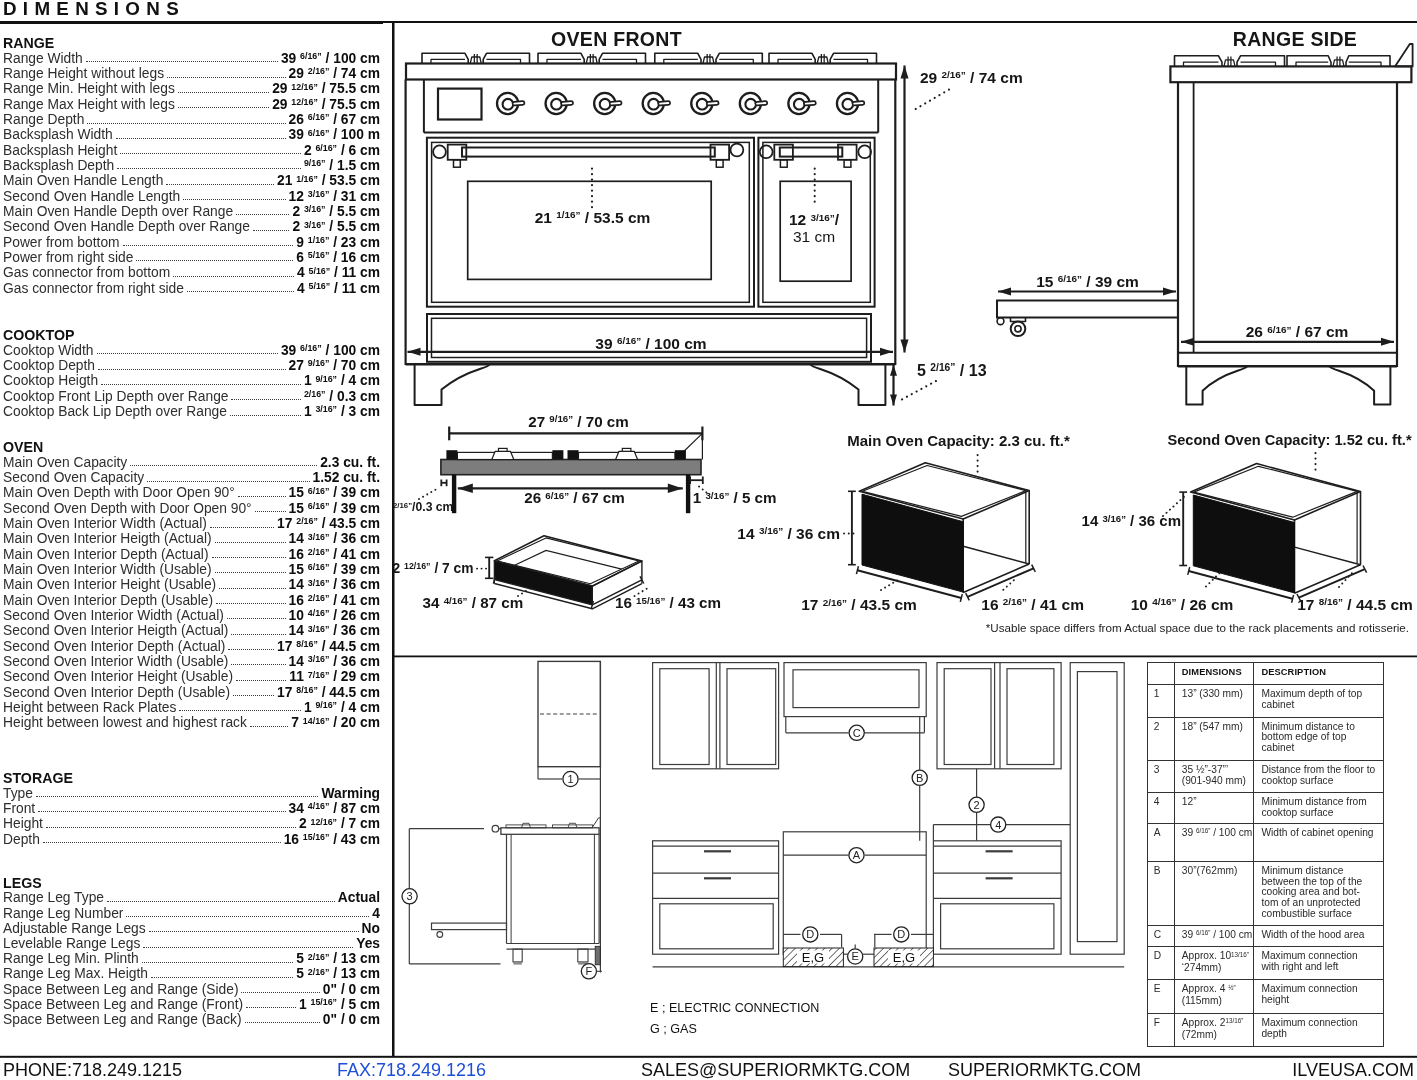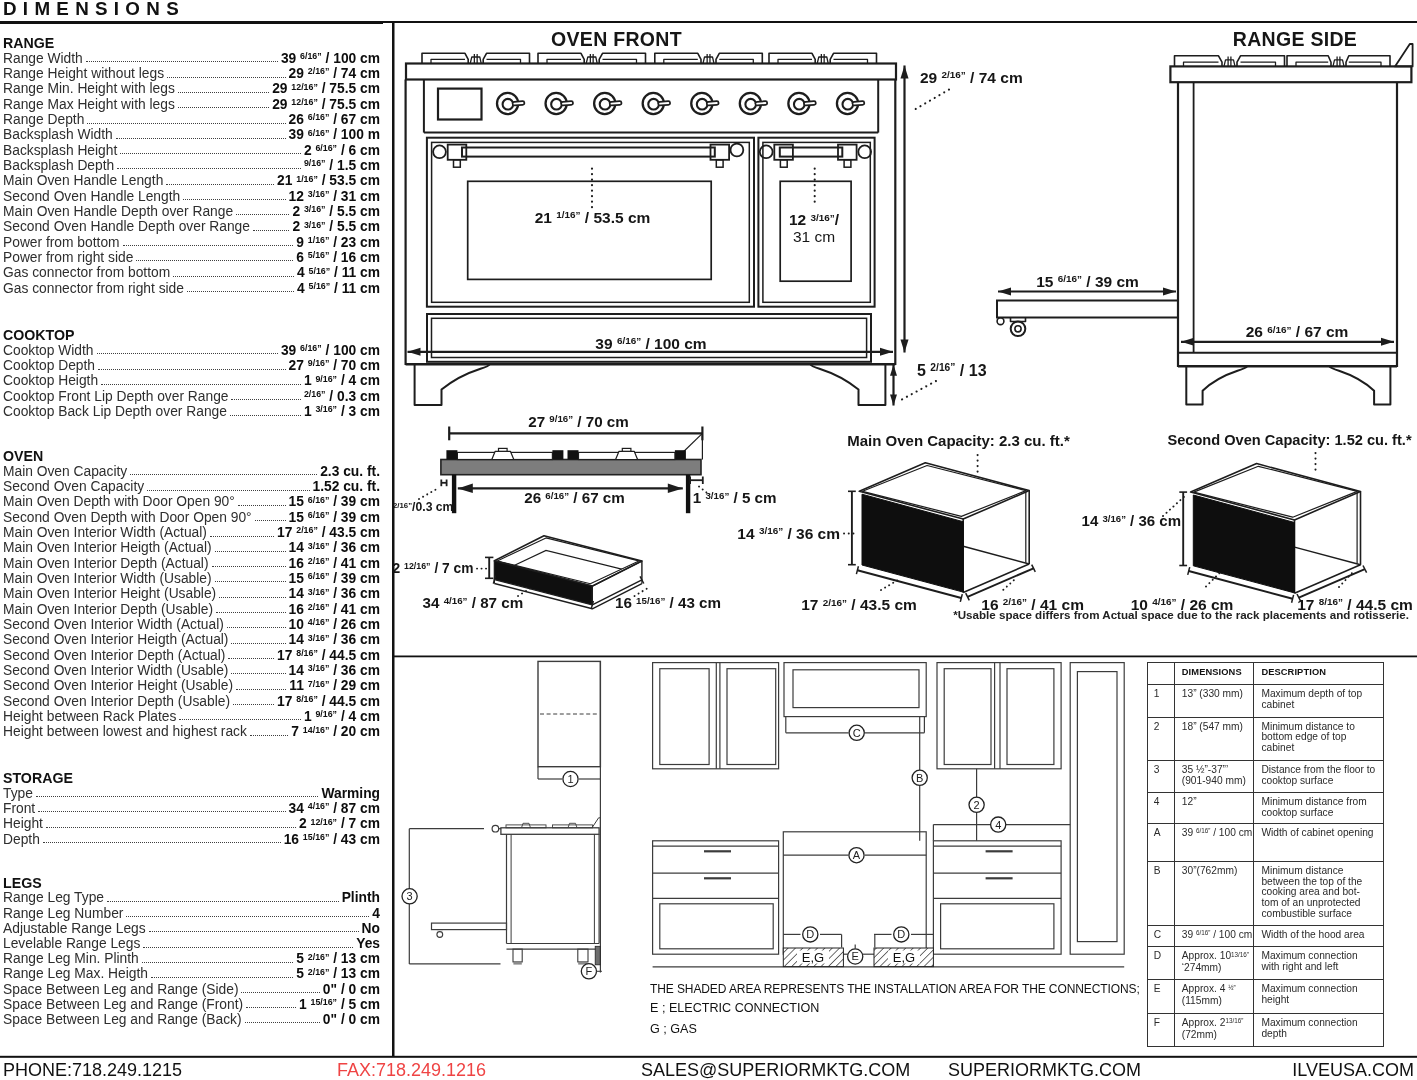--- a/index.html
+++ b/index.html
@@ -492,21 +492,21 @@
         <span class="lb">Cooktop Front Lip Depth over Range</span>
         <span class="ld"></span>
         <span class="vl"><b><span class="f">2/16”</span> / 0.3 cm</b></span>
       </div>
       <div class="row" style="height:15.34px">
         <span class="lb">Cooktop Back Lip Depth over Range</span>
         <span class="ld"></span>
         <span class="vl"><b>1&nbsp;<span class="f">3/16”</span> / 3 cm</b></span>
       </div>
     </div>
-    <div class="sec" style="top:448px">
+    <div class="sec" style="top:439px">
       <div class="sh" style="height:15.54px">OVEN</div>
       <div class="row" style="height:15.34px">
         <span class="lb">Main Oven Capacity</span>
         <span class="ld"></span>
         <span class="vl"><b>2.3 cu. ft.</b></span>
       </div>
       <div class="row" style="height:15.34px">
         <span class="lb">Second Oven Capacity</span>
         <span class="ld"></span>
         <span class="vl"><b>1.52 cu. ft.</b></span>
@@ -613,21 +613,21 @@
         <span class="lb">Depth</span>
         <span class="ld"></span>
         <span class="vl"><b>16&nbsp;<span class="f">15/16”</span> / 43 cm</b></span>
       </div>
     </div>
     <div class="sec" style="top:875px">
       <div class="sh" style="height:15.399999999999999px">LEGS</div>
       <div class="row" style="height:15.2px">
         <span class="lb">Range Leg Type</span>
         <span class="ld"></span>
-        <span class="vl"><b>Plinth</b></span>
+        <span class="vl"><b>Actual</b></span>
       </div>
       <div class="row" style="height:15.2px">
         <span class="lb">Range Leg Number</span>
         <span class="ld"></span>
         <span class="vl"><b>4</b></span>
       </div>
       <div class="row" style="height:15.2px">
         <span class="lb">Adjustable Range Legs</span>
         <span class="ld"></span>
         <span class="vl"><b>No</b></span>
@@ -681,22 +681,21 @@
     <div style="position:absolute;top:603.3px;left:472.9px;transform:translate(-50%,-50%);font-size:15.2px;font-weight:bold;color:#161616;white-space:nowrap;line-height:1.05">34 <span class="f">4/16”</span> / 87 cm</div>
     <div style="position:absolute;top:603.3px;left:668px;transform:translate(-50%,-50%);font-size:15.2px;font-weight:bold;color:#161616;white-space:nowrap;line-height:1.05">16 <span class="f">15/16”</span> / 43 cm</div>
     <div style="position:absolute;top:441px;left:958.5px;transform:translate(-50%,-50%);font-size:15px;font-weight:bold;color:#161616;white-space:nowrap;line-height:1.05">Main Oven Capacity: 2.3 cu. ft.*</div>
     <div style="position:absolute;top:533.5px;left:840px;transform:translate(-100%,-50%);font-size:15.5px;font-weight:bold;color:#161616;white-space:nowrap;line-height:1.05">14 <span class="f">3/16”</span> / 36 cm</div>
     <div style="position:absolute;top:605px;left:859px;transform:translate(-50%,-50%);font-size:15.5px;font-weight:bold;color:#161616;white-space:nowrap;line-height:1.05">17 <span class="f">2/16”</span> / 43.5 cm</div>
     <div style="position:absolute;top:604.5px;left:1032.6px;transform:translate(-50%,-50%);font-size:15.5px;font-weight:bold;color:#161616;white-space:nowrap;line-height:1.05">16 <span class="f">2/16”</span> / 41 cm</div>
     <div style="position:absolute;top:441px;left:1289.5px;transform:translate(-50%,-50%);font-size:14.6px;font-weight:bold;color:#161616;white-space:nowrap;line-height:1.05">Second Oven Capacity: 1.52 cu. ft.*</div>
     <div style="position:absolute;top:521px;left:1181px;transform:translate(-100%,-50%);font-size:15px;font-weight:bold;color:#161616;white-space:nowrap;line-height:1.05">14 <span class="f">3/16”</span> / 36 cm</div>
     <div style="position:absolute;top:604.5px;left:1182px;transform:translate(-50%,-50%);font-size:15.5px;font-weight:bold;color:#161616;white-space:nowrap;line-height:1.05">10 <span class="f">4/16”</span> / 26 cm</div>
     <div style="position:absolute;top:604.5px;left:1355px;transform:translate(-50%,-50%);font-size:15.5px;font-weight:bold;color:#161616;white-space:nowrap;line-height:1.05">17 <span class="f">8/16”</span> / 44.5 cm</div>
-    <div style="position:absolute;top:615px;left:1409px;transform:translate(-100%,-50%);font-size:11.6px;font-weight:bold;color:#222;white-space:nowrap;line-height:1.05">*Usable space differs from Actual space due to the rack placements and rotisserie.</div>
-    <div style="position:absolute;left:650px;top:982px;font-size:12.0px;color:#111;letter-spacing:-0.1px">THE SHADED AREA REPRESENTS THE INSTALLATION AREA FOR THE CONNECTIONS;</div>
+    <div style="position:absolute;top:628px;left:1409px;transform:translate(-100%,-50%);font-size:11.6px;font-weight:normal;color:#222;white-space:nowrap;line-height:1.05">*Usable space differs from Actual space due to the rack placements and rotisserie.</div>
     <div style="position:absolute;left:650px;top:1001px;font-size:12.6px;color:#111">E ; ELECTRIC CONNECTION</div>
     <div style="position:absolute;left:650px;top:1022px;font-size:12.6px;color:#111">G ; GAS</div>
     <table class="tb" cellspacing="0">
       <tbody>
         <tr style="height:21.9px">
           <td class="c1"></td>
           <td class="c2"><b>DIMENSIONS</b></td>
           <td class="c3"><b>DESCRIPTION</b></td>
         </tr>
         <tr style="height:32.3px">
@@ -745,16 +744,16 @@
           <td class="c3">Maximum connection<br>height</td>
         </tr>
         <tr style="height:33.0px">
           <td class="c1">F</td>
           <td class="c2">Approx. 2<span class="tf">13/16”</span><br>(72mm)</td>
           <td class="c3">Maximum connection<br>depth</td>
         </tr>
       </tbody>
     </table>
     <div style="position:absolute;left:3px;top:1060px;font-size:18px;color:#111">PHONE:718.249.1215</div>
-    <div style="position:absolute;left:337px;top:1060px;font-size:18px;color:#ef4444">FAX:718.249.1216</div>
+    <div style="position:absolute;left:337px;top:1060px;font-size:18px;color:#1d4ed8">FAX:718.249.1216</div>
     <div style="position:absolute;left:641px;top:1060px;font-size:18px;color:#111">SALES@SUPERIORMKTG.COM</div>
     <div style="position:absolute;left:948px;top:1060px;font-size:18px;color:#111">SUPERIORMKTG.COM</div>
     <div style="position:absolute;right:3px;top:1060px;font-size:18px;color:#111">ILVEUSA.COM</div>
   </div>
 </body></html>

